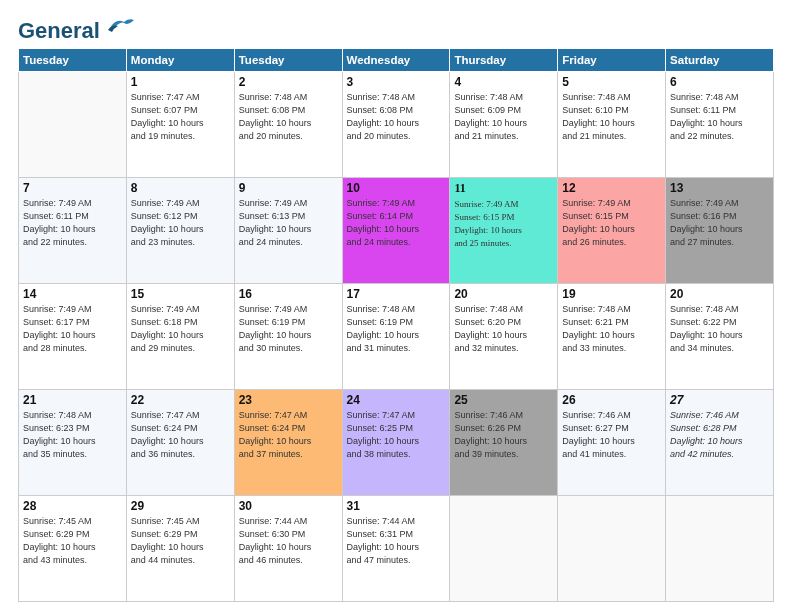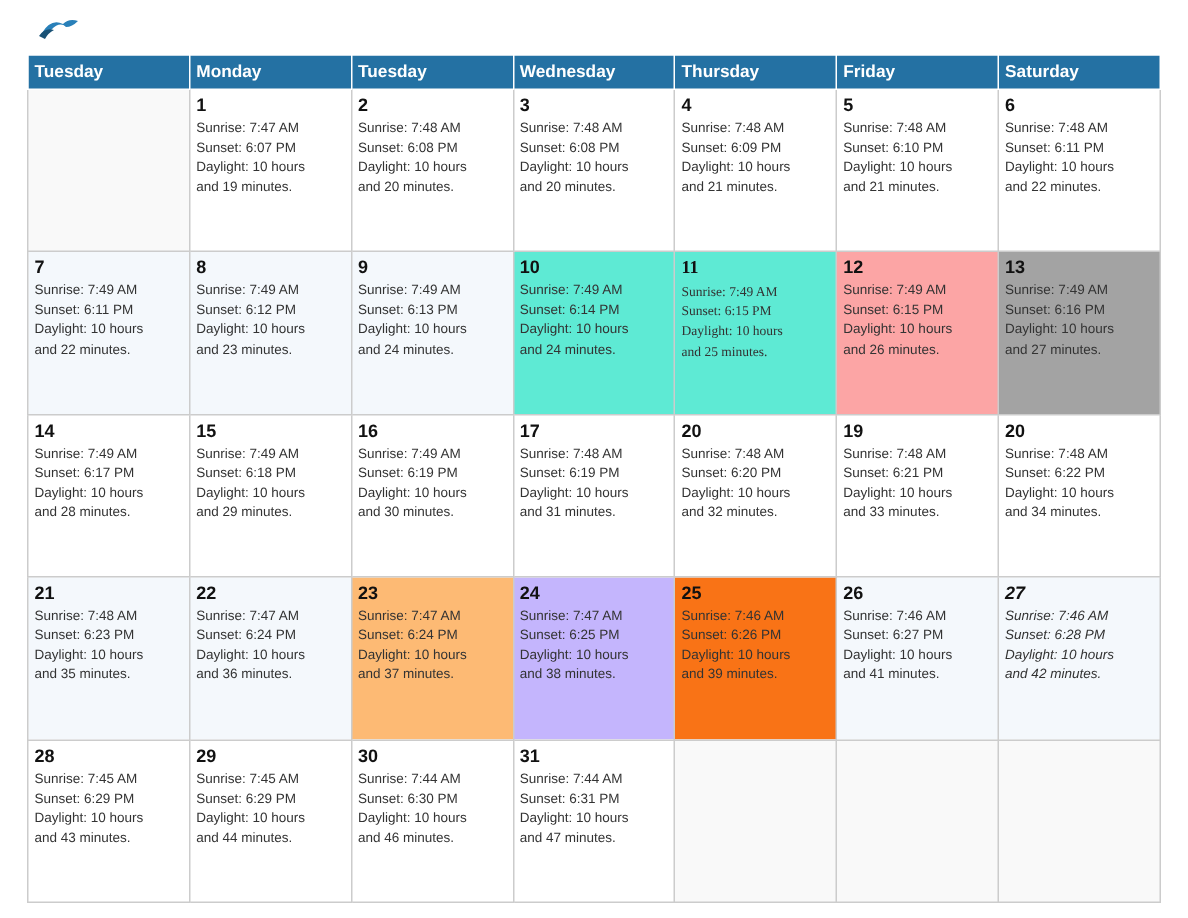--- a/index.html
+++ b/index.html
@@ -87,20 +87,21 @@
       line-height: 1.45;
     }
   </style>
 </head>
 <body>
 
 <div class="page">
   <div class="header">
     <div class="logo">
       <div style="display:flex;align-items:center;">
+        <span style="font-size:22px;font-weight:bold;color:#1a5276;">General</span>
         <svg width="32" height="22" viewBox="0 0 32 22" style="margin-left:2px;margin-top:-8px;">
           <path d="M8,12 Q14,2 22,6 Q26,2 32,4 Q28,8 24,8 Q20,4 14,10 Z" fill="#2980b9"></path>
           <path d="M6,14 Q10,8 16,10 Q12,12 10,16 Z" fill="#1a5276"></path>
         </svg>
       </div>
       <div style="font-size:22px;font-weight:bold;color:#2980b9;margin-top:-6px;margin-left:2px;"></div>
     </div>
     <div class="title-block">
       <div class="month-title"></div>
       <div class="subtitle"></div>
@@ -180,21 +181,21 @@
 Daylight: 10 hours
 and 23 minutes.</div>
           </td>
           <td style="background: rgb(244, 248, 252);">
             <span class="day-num">9</span>
             <div class="day-info" style="white-space: pre-line;">Sunrise: 7:49 AM
 Sunset: 6:13 PM
 Daylight: 10 hours
 and 24 minutes.</div>
           </td>
-          <td style="background: #5eead4;">
+          <td style="background: #d946ef;">
             <span class="day-num">10</span>
             <div class="day-info" style="white-space: pre-line;">Sunrise: 7:49 AM
 Sunset: 6:14 PM
 Daylight: 10 hours
 and 24 minutes.</div>
           </td>
           <td style="background: #5eead4; font-family: Liberation Serif, serif;">
             <span class="day-num">11</span>
             <div class="day-info" style="white-space: pre-line;">Sunrise: 7:49 AM
 Sunset: 6:15 PM
@@ -289,21 +290,21 @@
 Daylight: 10 hours
 and 37 minutes.</div>
           </td>
           <td style="background: #c4b5fd;">
             <span class="day-num">24</span>
             <div class="day-info" style="white-space: pre-line;">Sunrise: 7:47 AM
 Sunset: 6:25 PM
 Daylight: 10 hours
 and 38 minutes.</div>
           </td>
-          <td style="background: #f97316; margin-top: 28px;">
+          <td style="background: #a3a3a3; margin-top: 28px;">
             <span class="day-num">25</span>
             <div class="day-info" style="white-space: pre-line;">Sunrise: 7:46 AM
 Sunset: 6:26 PM
 Daylight: 10 hours
 and 39 minutes.</div>
           </td>
           <td style="background: rgb(244, 248, 252);">
             <span class="day-num">26</span>
             <div class="day-info" style="white-space: pre-line;">Sunrise: 7:46 AM
 Sunset: 6:27 PM

